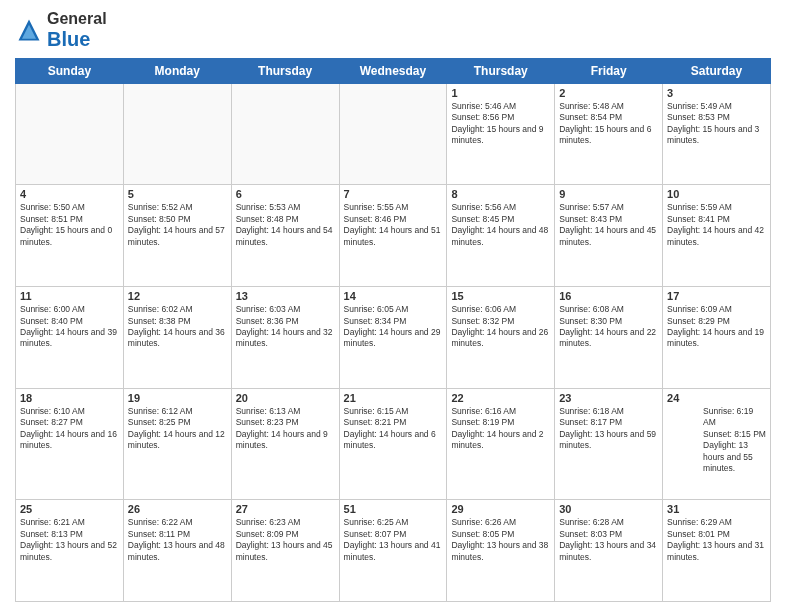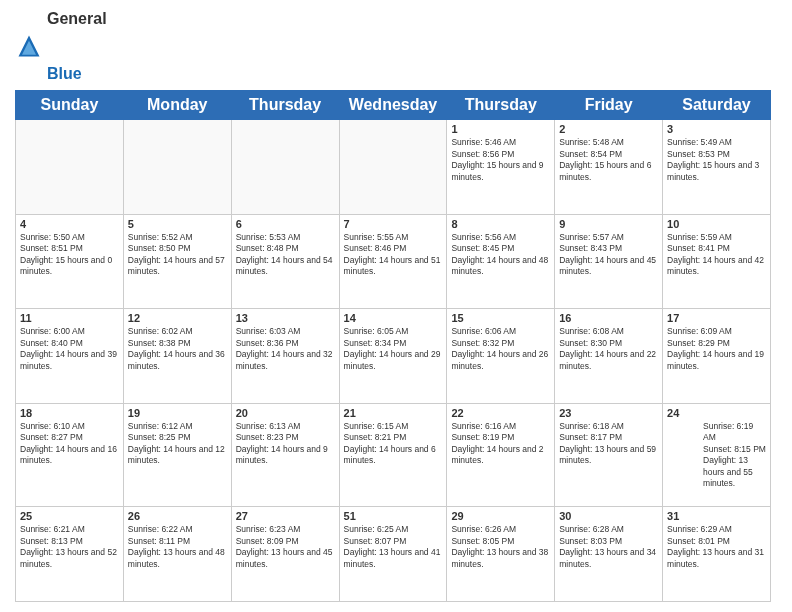--- a/index.html
+++ b/index.html
@@ -32,24 +32,23 @@
       display: flex;
       flex-direction: column;
       line-height: 1.1;
     }
     .logo-general {
       font-size: 16px;
       font-weight: bold;
       color: #333;
     }
     .logo-blue {
-      font-size: 16px;
+      font-size: 20px;
       font-weight: bold;
       color: #1a6bb5;
-      margin-top: 37px;
     }
     .logo-icon {
       width: 28px;
       height: 28px;
     }
     .title-block {
       text-align: right;
     }
     .month-year {
       font-size: 32px;
@@ -67,21 +66,21 @@
       flex-direction: column;
     }
     table {
       width: 100%;
       border-collapse: collapse;
       flex: 1;
     }
     .day-header {
       background: #2d6db5;
       color: #fff;
-      font-size: 16px;
+      font-size: 12px;
       font-weight: bold;
       text-align: center;
       padding: 5px 2px;
       border: 1px solid #2d6db5;
     }
     .day-cell {
       border: 1px solid #ccc;
       vertical-align: top;
       padding: 3px 4px;
       font-size: 9px;

